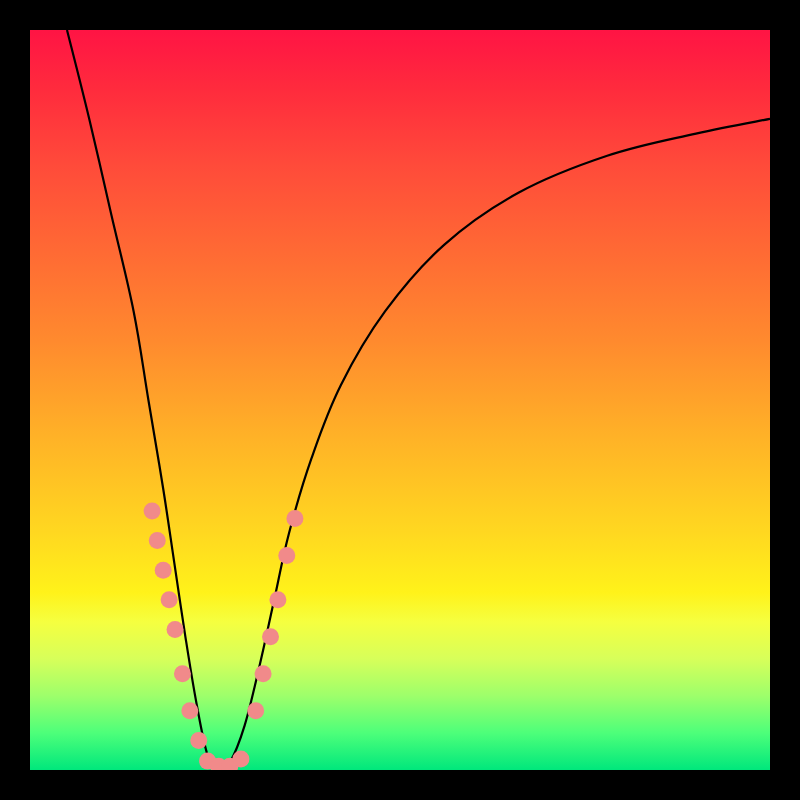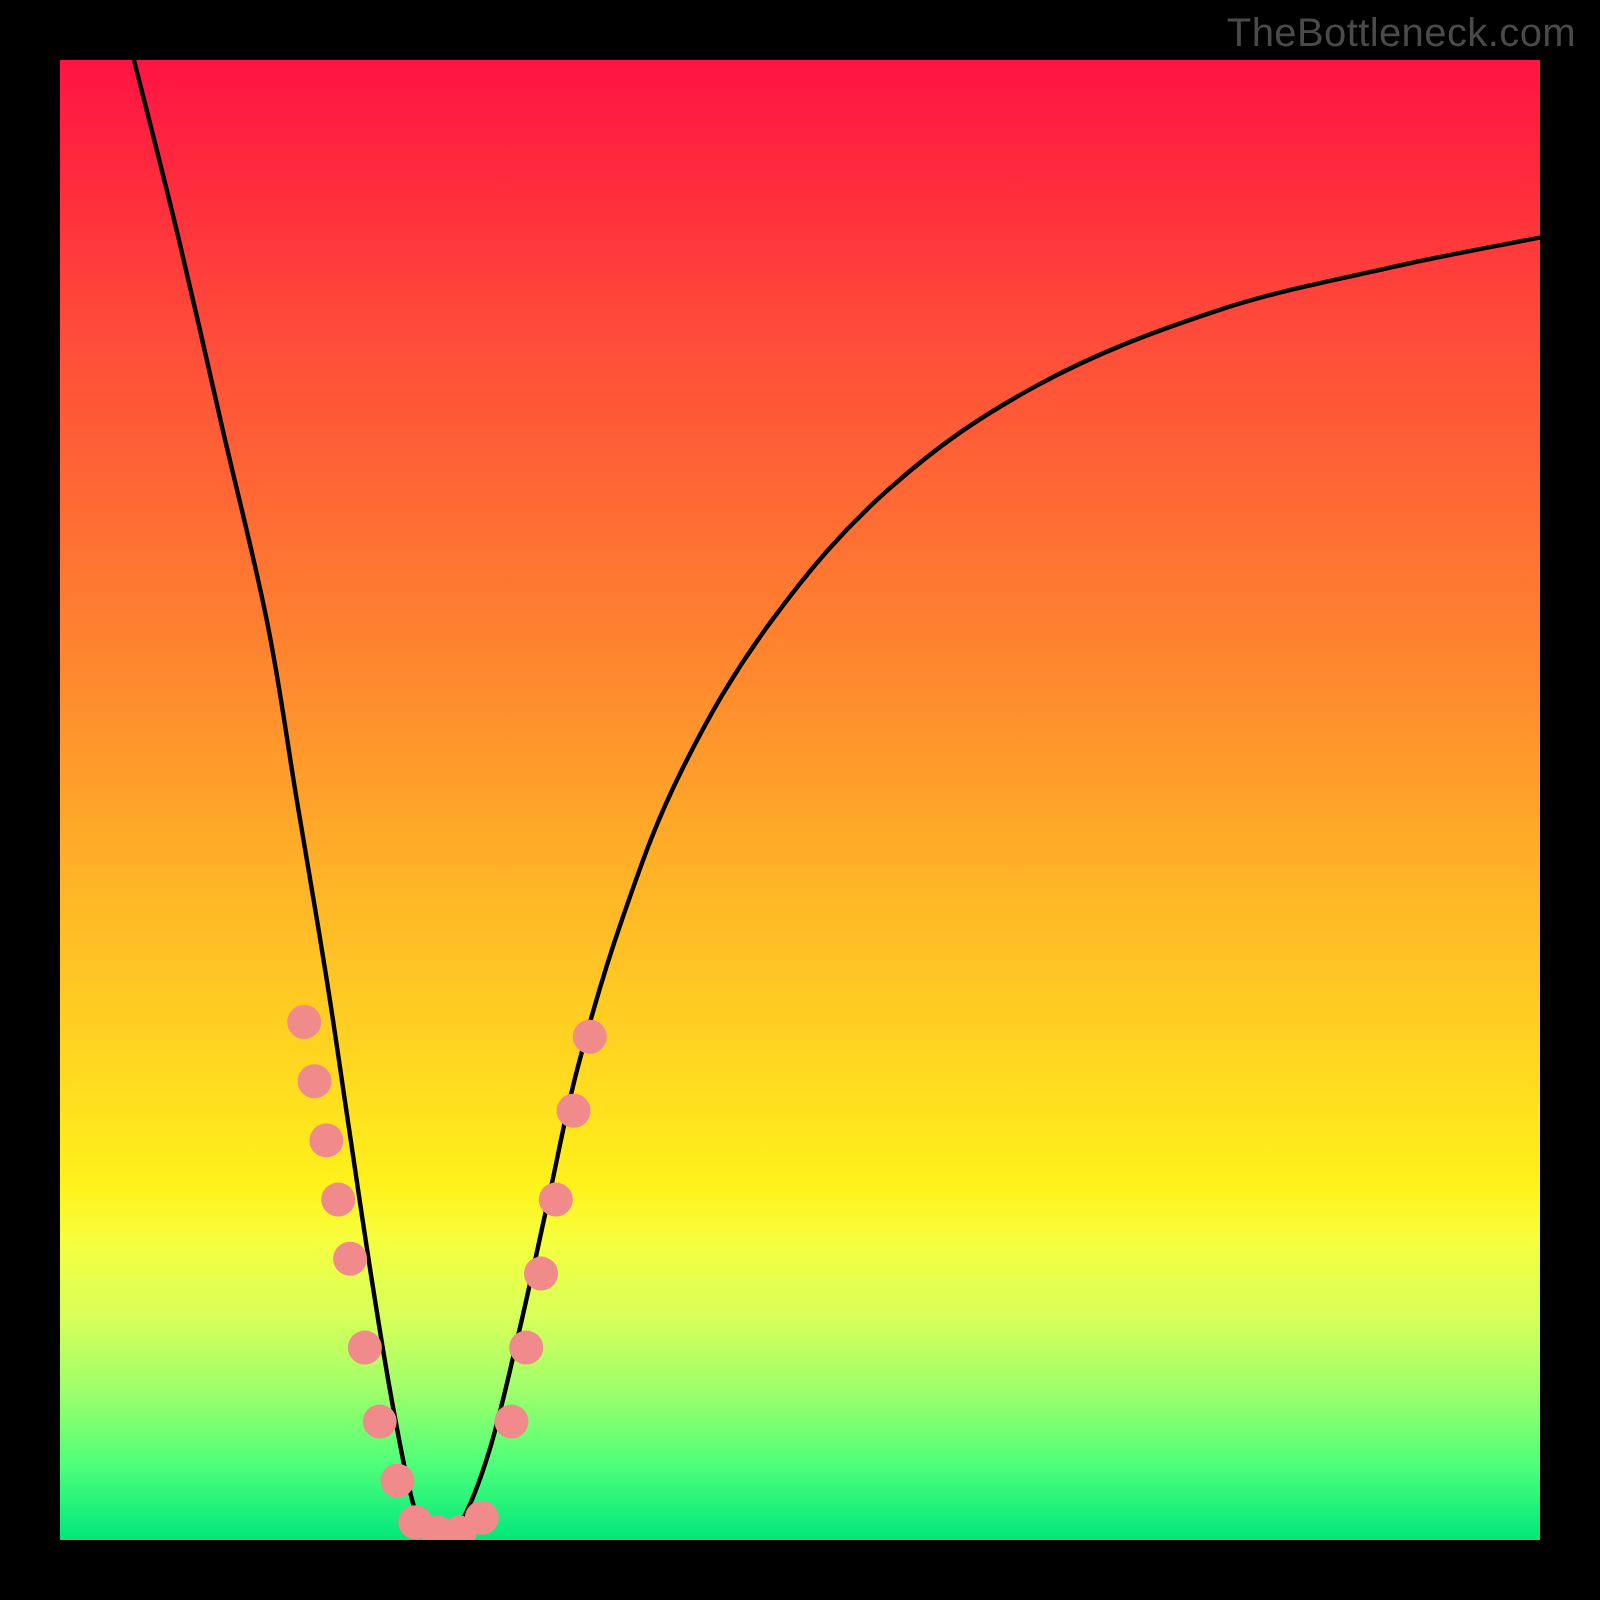--- a/index.html
+++ b/index.html
@@ -81,14 +81,13 @@
           <circle cx="210.89999999999998" cy="728.9" r="8.5" fill="#f18a8a"></circle>
           <circle cx="225.7" cy="680.8" r="8.5" fill="#f18a8a"></circle>
           <circle cx="233.1" cy="643.8" r="8.5" fill="#f18a8a"></circle>
           <circle cx="240.5" cy="606.8" r="8.5" fill="#f18a8a"></circle>
           <circle cx="247.9" cy="569.8" r="8.5" fill="#f18a8a"></circle>
           <circle cx="256.78000000000003" cy="525.4" r="8.5" fill="#f18a8a"></circle>
           <circle cx="264.92" cy="488.4" r="8.5" fill="#f18a8a"></circle>
         </g>
     </svg>
   </div>
-  <div class="watermark">TheBottleneck.com</div>
 </div>
 
 </body></html>

